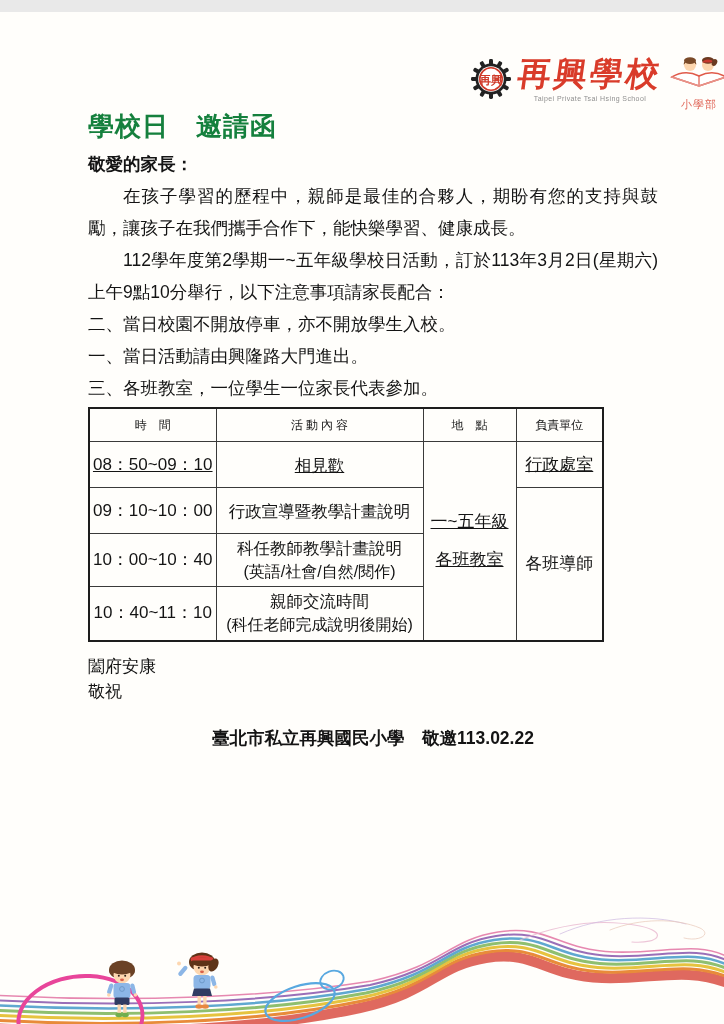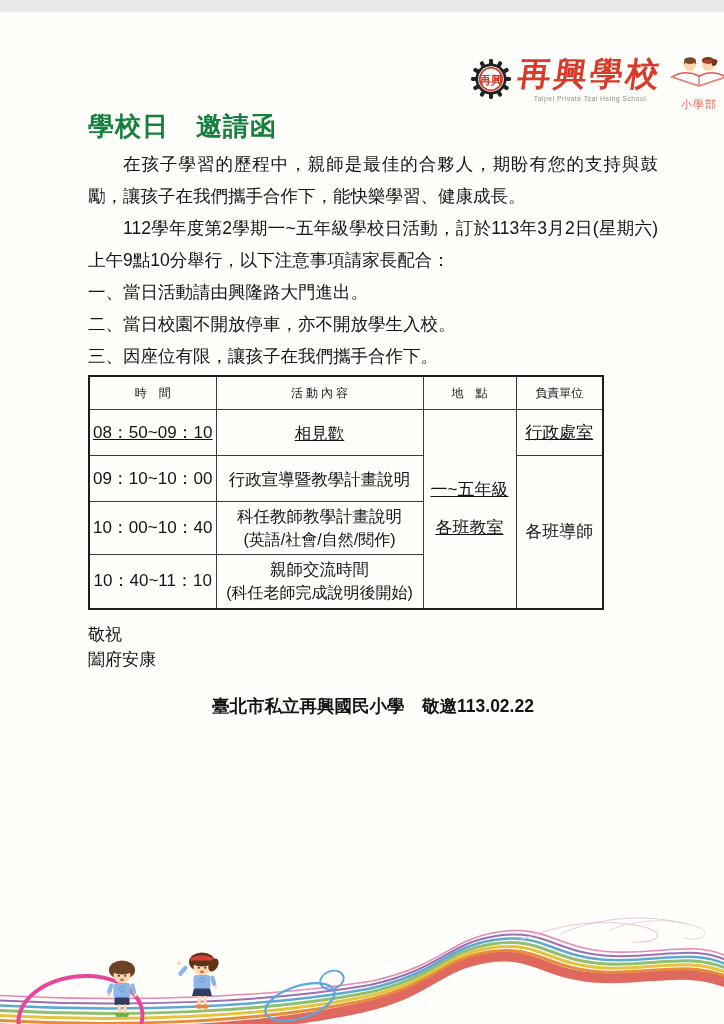--- a/index.html
+++ b/index.html
@@ -97,25 +97,26 @@
           <path d="M4,23 L31,32 L58,23" fill="none" stroke="#e8938a" stroke-width="1.4"></path>
         </svg>
       </div>
       <div class="logo-division">小學部</div>
     </div>
   </div>
 
   <h1 class="title">學校日　邀請函</h1>
 
   <div class="content">
+    <p class="greeting">敬愛的家長：</p>
     <p class="para">在孩子學習的歷程中，親師是最佳的合夥人，期盼有您的支持與鼓勵，讓孩子在我們攜手合作下，能快樂學習、健康成長。</p>
     <p class="para">112學年度第2學期一~五年級學校日活動，訂於113年3月2日(星期六)上午9點10分舉行，以下注意事項請家長配合：</p>
+    <p class="note">二、當日校園不開放停車，亦不開放學生入校。</p>
     <p class="note">一、當日活動請由興隆路大門進出。</p>
-    <p class="note">二、當日校園不開放停車，亦不開放學生入校。</p>
-    <p class="note">三、因座位有限，讓孩子在我們攜手合作下。</p>
+    <p class="note">三、各班教室，一位學生一位家長代表參加。</p>
 
 
     <table class="schedule">
       <colgroup>
         <col style="width:127px">
           <col style="width:207px">
           <col style="width:93px">
           <col style="width:87px">
       </colgroup>
       <tbody>
@@ -150,22 +151,22 @@
         <td class="time">10：40~11：10</td>
         <td class="activity">
           <div>親師交流時間</div>
           <div class="act-sub">(科任老師完成說明後開始)</div>
         </td>
       </tr>
     </tbody>
       </table>
 
     <div class="closing">
+      <p>闔府安康</p>
       <p>敬祝</p>
-      <p>闔府安康</p>
     </div>
     <p class="signature">臺北市私立再興國民小學　敬邀113.02.22</p>
   </div>
 
   <div class="decoration">
     <svg width="724" height="132" viewBox="0 0 724 132">
       <g fill="none" stroke-linecap="round">
 
         <path d="M-10,124 C120,132 260,126 360,104 C432,88 436,62 486,54 C536,46 544,72 602,74 C652,76 686,62 730,80" stroke="#d94f43" stroke-width="10" opacity="0.85"></path>
         <path d="M-10,116 C120,124 262,118 362,97 C434,81 438,56 488,48 C538,40 548,66 604,68 C654,70 688,56 730,74" stroke="#e88b3a" stroke-width="3"></path>

